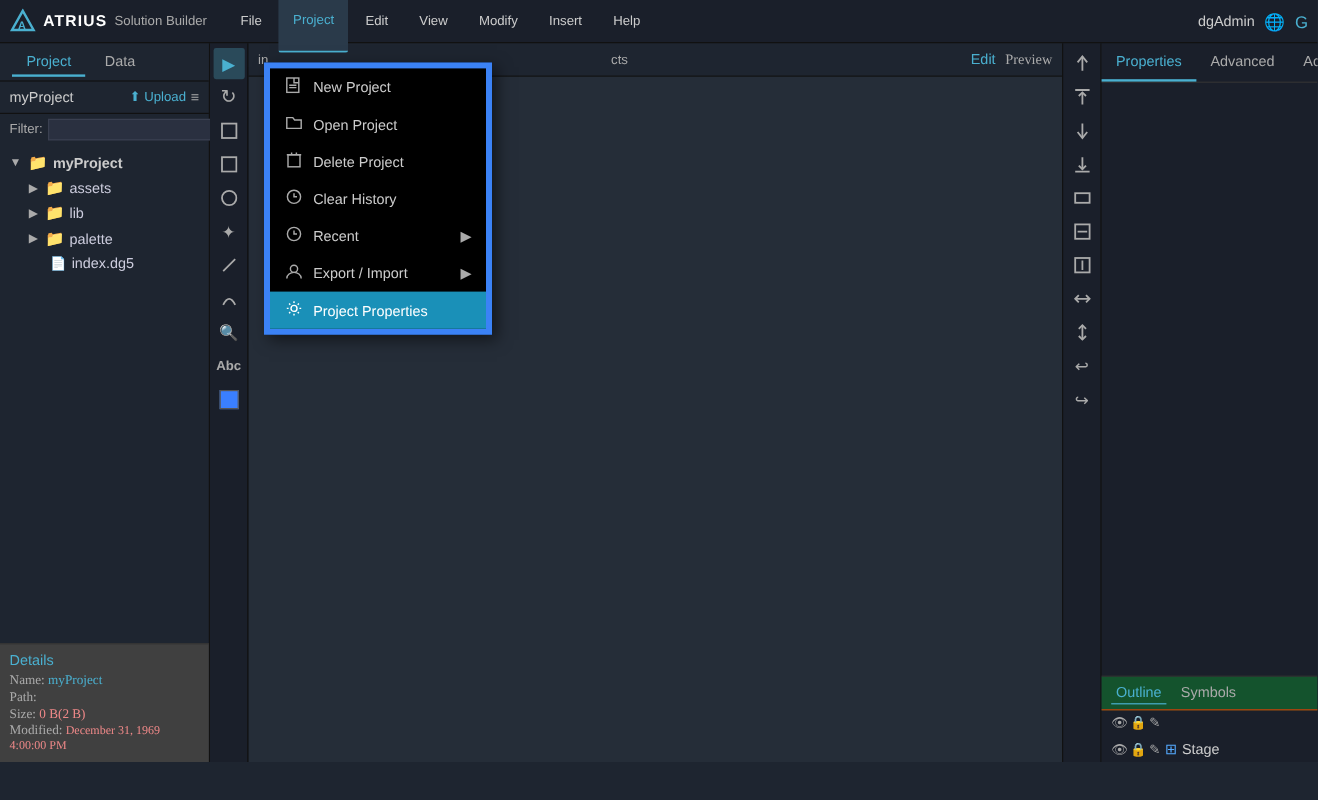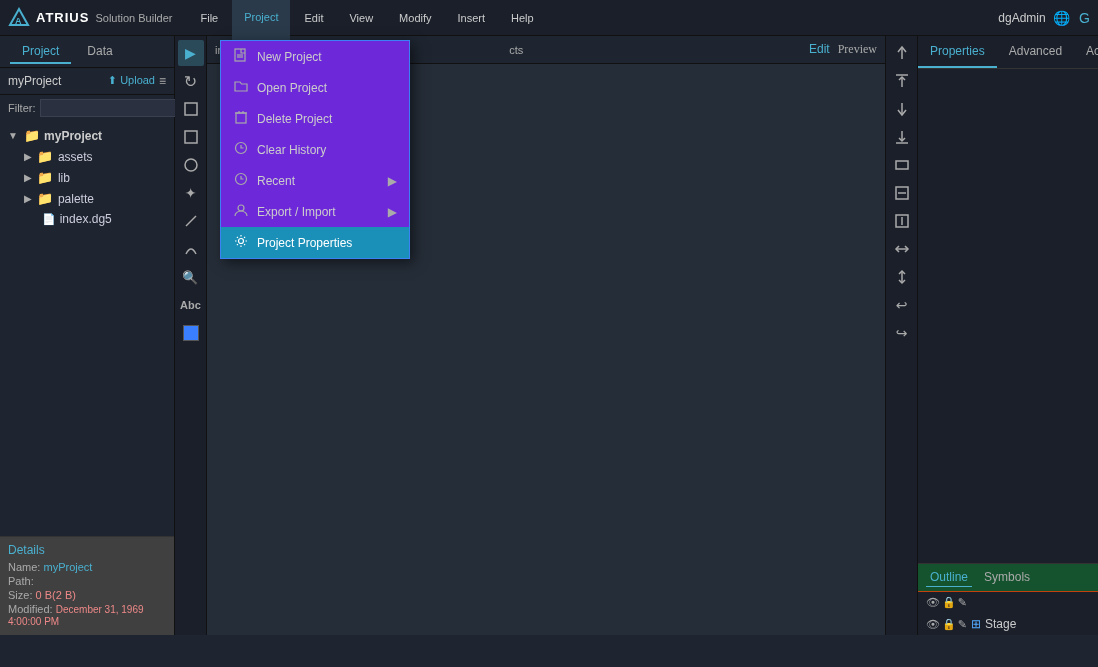--- a/index.html
+++ b/index.html
@@ -149,21 +149,21 @@
     .folder-icon { color: #4ab0d0; font-size: 13px; }
     .file-icon { color: #6ab; font-size: 11px; }
     .chevron { color: #aaa; font-size: 10px; margin-right: 2px; }
 
     .details-panel {
       background: #404040;
       border-top: 1px solid #333;
       padding: 6px 8px;
     }
     .details-title { color: #4ab0d0; font-size: 12px; margin-bottom: 4px; }
-    .details-row { font-size: 11px; color: #aaa; margin-bottom: 2px; }
+    .details-row { font-size: 11px; color: #aaa; margin-bottom: 2px; font-family: Liberation Serif, serif; }
     .details-value { color: #4ab0d0; }
     .details-value-red { color: #e88; }
 
     
     .tools-column {
       width: 32px;
       background: #1a1f2a;
       border-right: 1px solid #111;
       display: flex;
       flex-direction: column;
@@ -285,24 +285,24 @@
       position: absolute;
       top: 36px;
       left: 0;
       right: 0;
       bottom: 0;
       z-index: 300;
       pointer-events: none;
     }
     .dropdown-menu {
       position: absolute;
-      top: 4px;
+      top: 16px;
       left: 220px;
-      background: #6d28d9;
-      border: 1px solid #3b82f6;
+      background: #000000;
+      border: 5px solid #3b82f6;
       min-width: 190px;
       box-shadow: 4px 4px 12px rgba(0,0,0,0.5);
       pointer-events: all;
       z-index: 400;
     }
     .dropdown-item {
       display: flex;
       align-items: center;
       padding: 7px 12px;
       gap: 8px;

